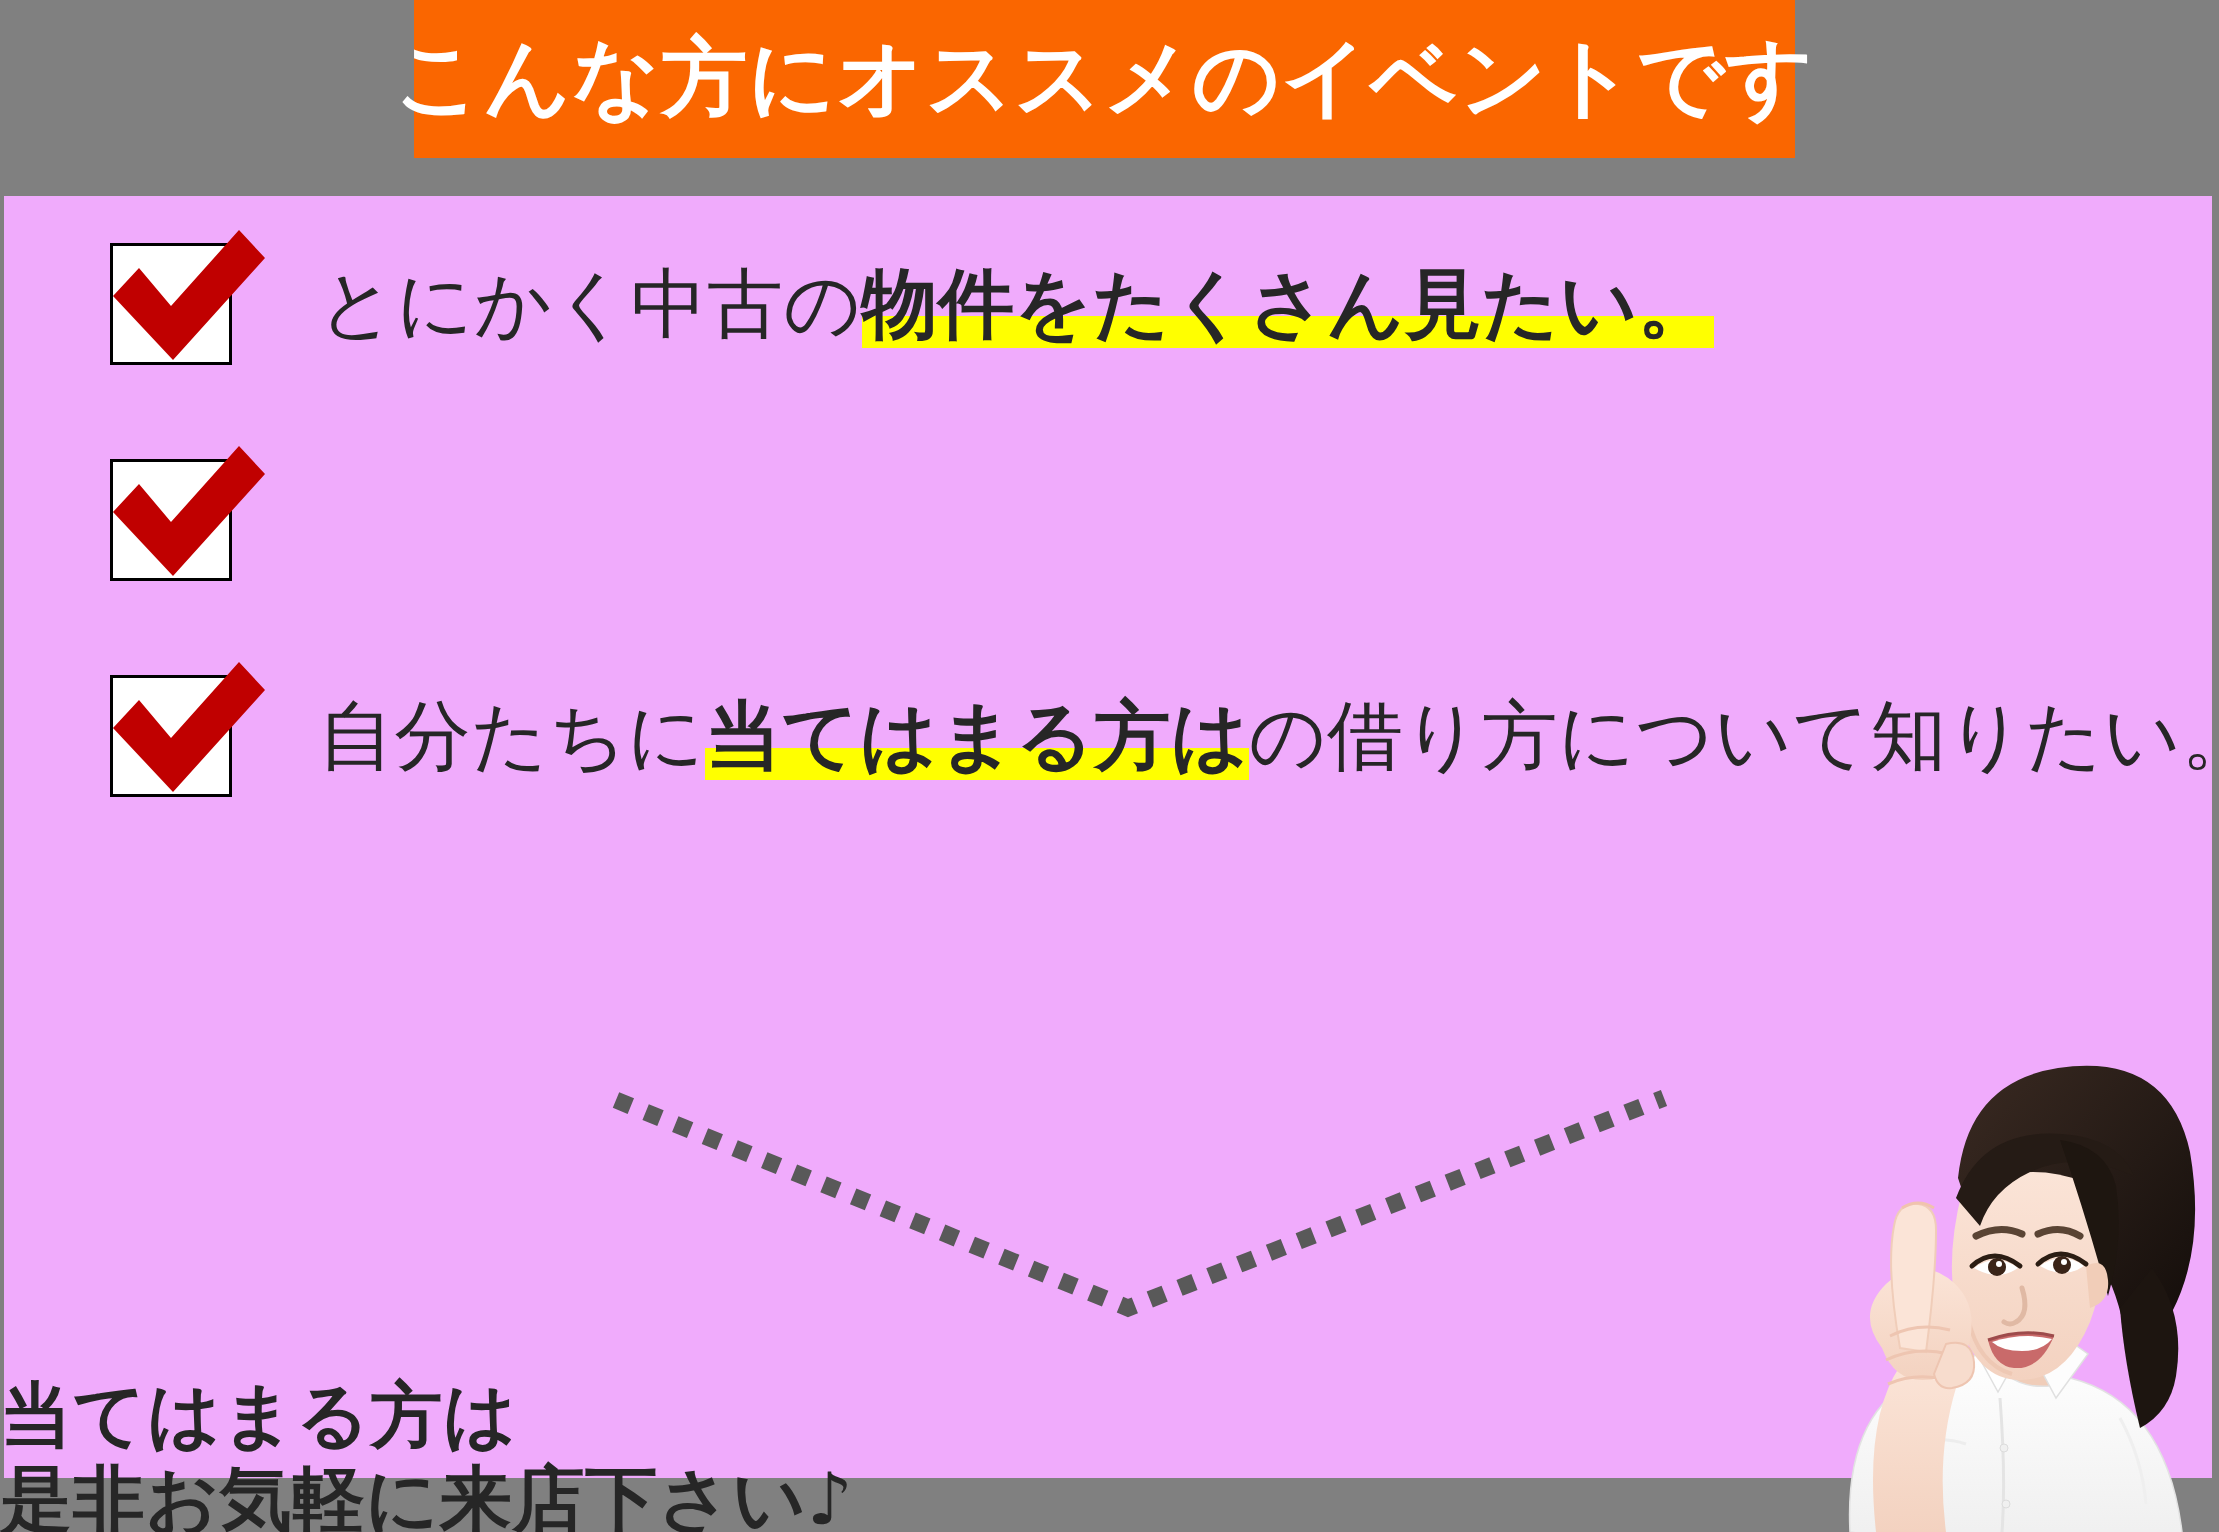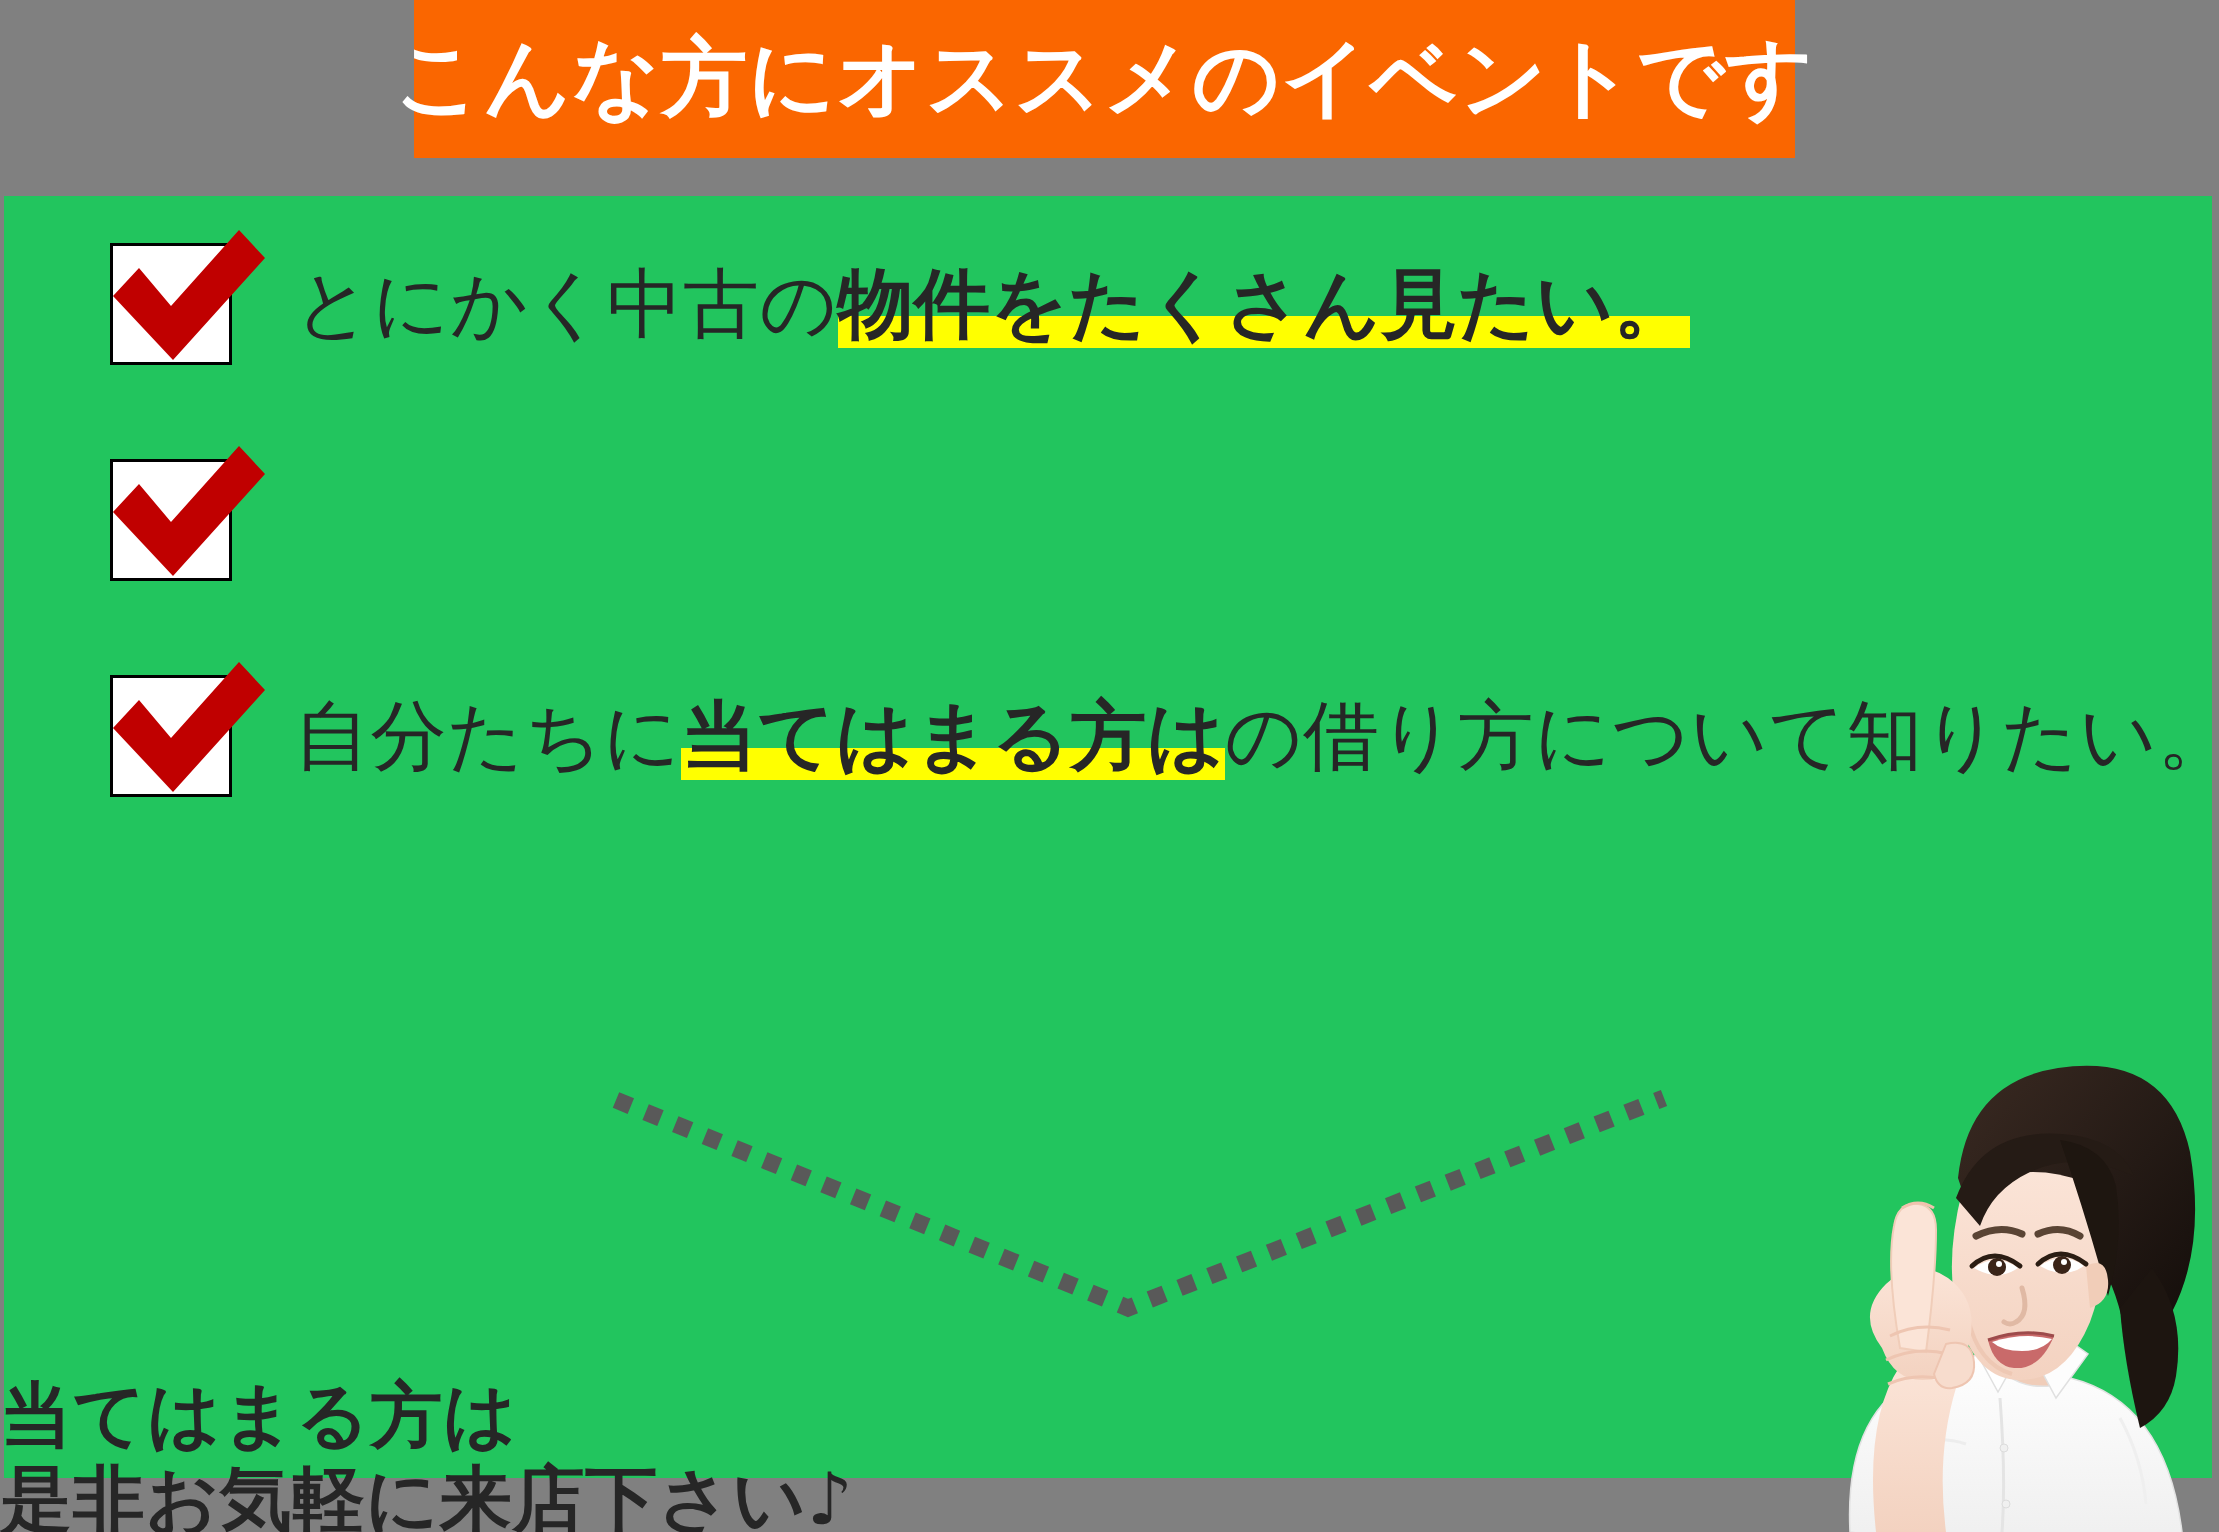--- a/index.html
+++ b/index.html
@@ -5,21 +5,21 @@
   html, body {
     margin: 0;
     padding: 0;
     background: #ffffff;
   }
   #stage {
     position: relative;
     width: 2219px;
     height: 1532px;
     overflow: hidden;
-    background: #22c55e;
+    background: #f0abfc;
     font-family: "DejaVu Sans", "Liberation Sans", sans-serif;
   }
 
   
   .frame-top {
     position: absolute;
     left: 0; top: 0;
     width: 2219px;
     height: 196px;
     background: #808080;
@@ -74,20 +74,21 @@
     position: absolute;
     left: 0;
     top: 196px;
     width: 2219px;
   }
   .check-row {
     position: relative;
     height: 216px;
     display: flex;
     align-items: center;
+    gap: 24px;
   }
   .checkbox {
     position: relative;
     width: 122px;
     height: 122px;
     margin-left: 110px;
     flex: 0 0 auto;
     background: #ffffff;
     border: 3px solid #000000;
     box-sizing: border-box;

